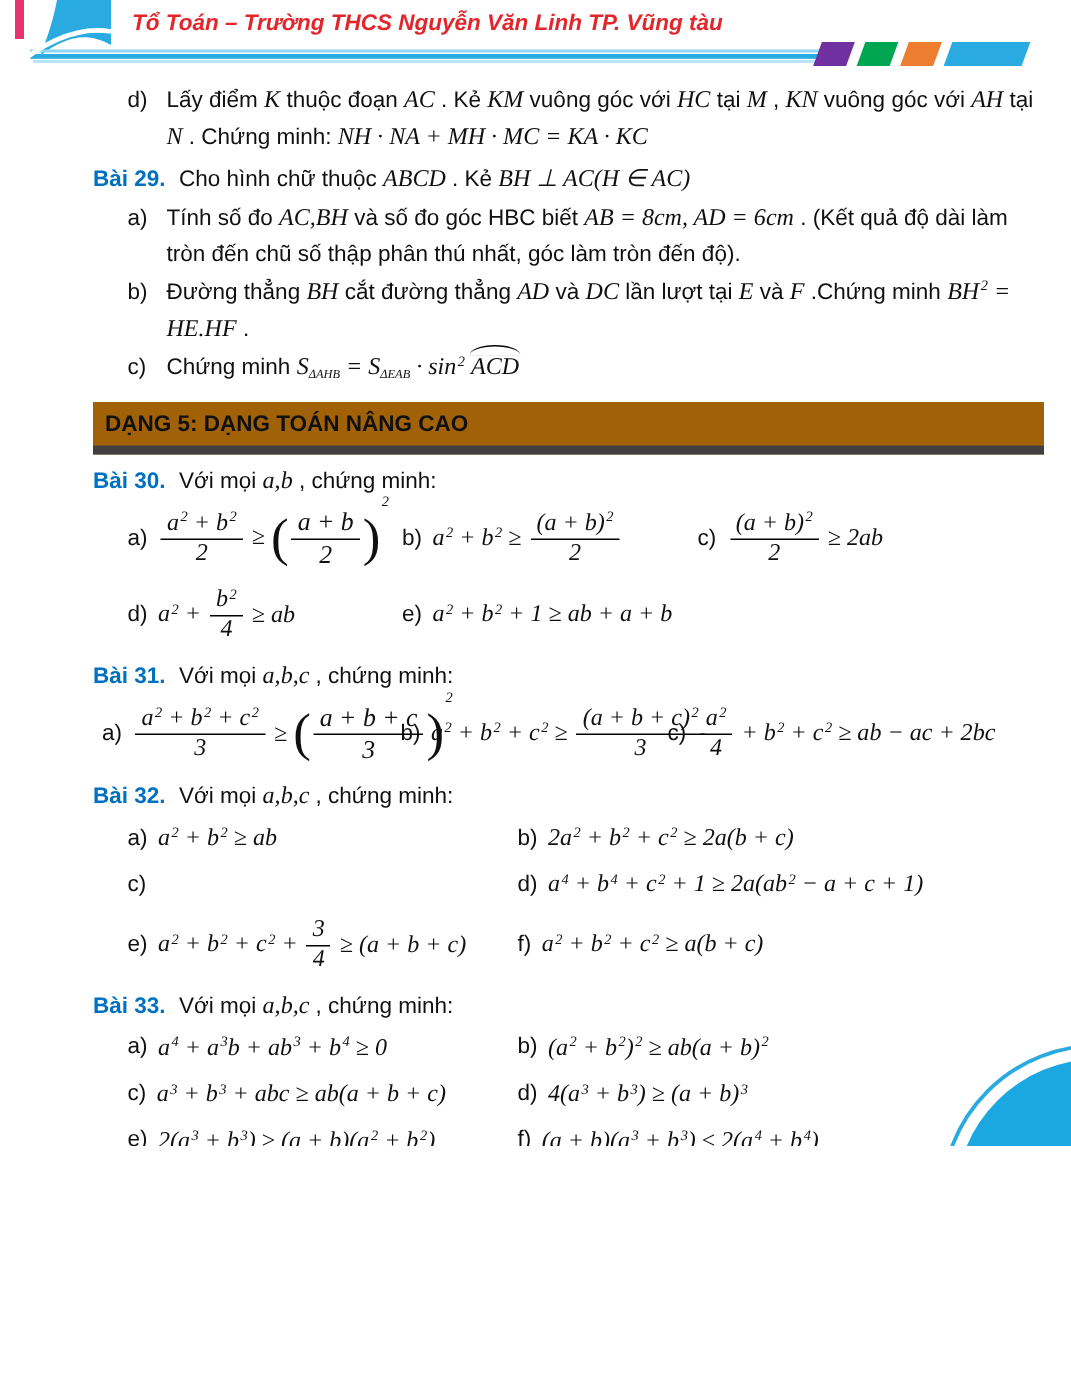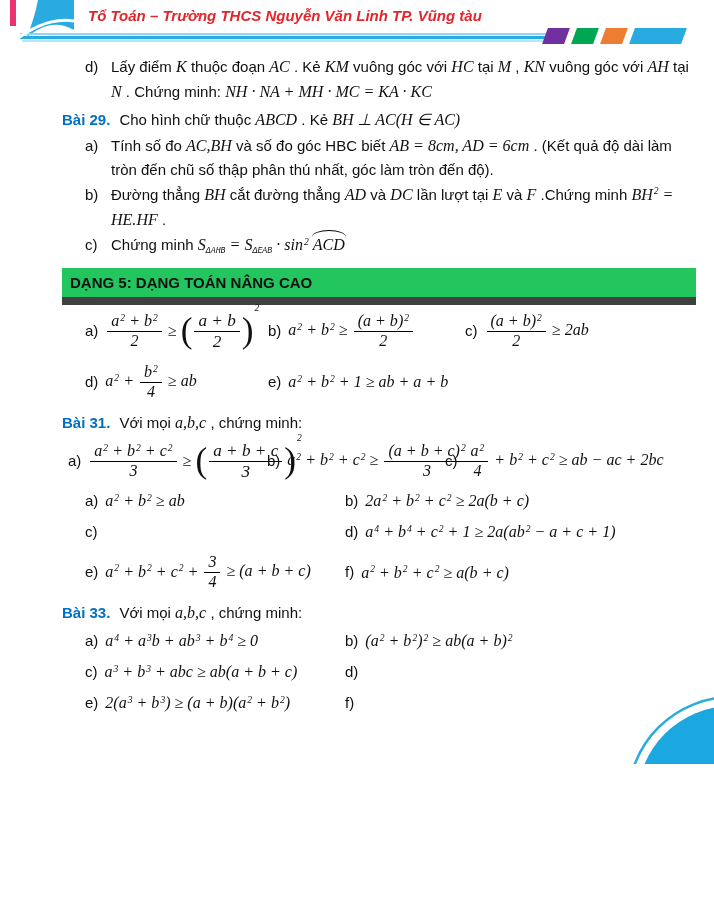--- a/index.html
+++ b/index.html
@@ -17,33 +17,33 @@
   
   .content{position:absolute;left:62px;top:54px;width:634px;line-height:1.55;}
   .problem{margin-top:3px;}
   .problem-label{color:#0070C0;font-weight:bold;margin-right:9px;}
   .item{display:flex;margin-left:23px;margin-top:1px;}
   .item-label{flex:none;width:26px;}
   .item-body{flex:1;}
 
   .math{font-family:"Liberation Serif",serif;font-style:italic;font-size:1.07em;}
   sup.ms{font-size:60%;vertical-align:0.55em;line-height:0;margin-left:1px;}
-  sub.msub{font-size:55%;vertical-align:-0.35em;line-height:0;font-family:Liberation Mono, monospace;}
+  sub.msub{font-size:55%;vertical-align:-0.35em;line-height:0;}
   .frac{display:inline-flex;flex-direction:column;align-items:center;vertical-align:middle;
         margin:0 2px;line-height:1.18;text-align:center;}
   .frac .fn{border-bottom:1.3px solid #000;padding:0 4px;}
   .frac .fd{padding:0 4px;}
   .pgroup{display:inline-flex;align-items:center;vertical-align:middle;}
   .bigp{font-style:normal;font-size:2.2em;font-weight:400;line-height:0.85;font-family:"Liberation Serif",serif;}
   sup.psup{align-self:flex-start;margin-top:-3px;}
   .hat{position:relative;display:inline-block;}
   .hat::before{content:"";position:absolute;left:-1px;right:-1px;top:-3px;height:6px;
         border-top:1.6px solid #000;border-radius:50% 50% 0 0/100% 100% 0 0;}
 
-  .section-bar{background:#22c55e;border-bottom:8px solid #404040;font-weight:bold;font-size:15px;
+  .section-bar{background:#a16207;border-bottom:6px solid #404040;font-weight:bold;font-size:15px;
         padding:3px 8px 2px;margin:10px 0 6px;}
 
   .fgrid{display:grid;margin:5px 0 9px 23px;row-gap:11px;}
   .g30{grid-template-columns:183px 197px 1fr;}
   .g31{grid-template-columns:199px 178px 1fr;margin-left:6px;}
   .g32,.g33{grid-template-columns:260px 1fr;}
   .cell{display:flex;align-items:center;white-space:nowrap;line-height:1.25;}
   .flabel{width:auto;margin-right:7px;}
 
   
@@ -93,20 +93,21 @@
       </div>
       <div class="item">
         <span class="item-label">b)</span>
         <span class="item-body"><span class="txt">Đường thẳng </span><span class="math">BH</span><span class="txt"> cắt đường thẳng </span><span class="math">AD</span><span class="txt"> và </span><span class="math">DC</span><span class="txt"> lần lượt tại </span><span class="math">E</span><span class="txt"> và </span><span class="math">F</span><span class="txt"> .Chứng minh </span><span class="math">BH<sup class="ms">2</sup> = HE.HF</span><span class="txt"> .</span></span>
       </div>
       <div class="item">
         <span class="item-label">c)</span>
         <span class="item-body"><span class="txt">Chứng minh </span><span class="math">S</span><sub class="math msub">ΔAHB</sub><span class="math"> = S</span><sub class="math msub">ΔEAB</sub><span class="math"> · sin<sup class="ms">2</sup> </span><span class="math hat">ACD</span></span>
       </div>
       <div class="section-bar">DẠNG 5: DẠNG TOÁN NÂNG CAO</div>
+      <div class="problem"><span class="problem-label">Bài 30.</span><span class="txt">Với mọi </span><span class="math">a,b</span><span class="txt"> , chứng minh:</span></div>
       <div class="fgrid g30">
         <div class="cell">
           <span class="flabel">a)</span>
           <span class="fbody"><span class="math frac">
               <span class="fn">a<sup class="ms">2</sup> + b<sup class="ms">2</sup></span>
               <span class="fd">2</span>
             </span><span class="math"> ≥ </span><span class="math pgroup">
               <span class="bigp">(</span>
               <span class="math frac">
                 <span class="fn">a + b</span>
@@ -167,20 +168,21 @@
             </span></span>
         </div>
         <div class="cell">
           <span class="flabel">c)</span>
           <span class="fbody"><span class="math frac">
               <span class="fn">a<sup class="ms">2</sup></span>
               <span class="fd">4</span>
             </span><span class="math"> + b<sup class="ms">2</sup> + c<sup class="ms">2</sup> ≥ ab − ac + 2bc</span></span>
         </div>
       </div>
+      <div class="problem"><span class="problem-label">Bài 32.</span><span class="txt">Với mọi </span><span class="math">a,b,c</span><span class="txt"> , chứng minh:</span></div>
       <div class="fgrid g32">
         <div class="cell">
           <span class="flabel">a)</span>
           <span class="fbody"><span class="math">a<sup class="ms">2</sup> + b<sup class="ms">2</sup> ≥ ab</span></span>
         </div>
         <div class="cell">
           <span class="flabel">b)</span>
           <span class="fbody"><span class="math">2a<sup class="ms">2</sup> + b<sup class="ms">2</sup> + c<sup class="ms">2</sup> ≥ 2a(b + c)</span></span>
         </div>
         <div class="cell">
@@ -211,27 +213,29 @@
         <div class="cell">
           <span class="flabel">b)</span>
           <span class="fbody"><span class="math">(a<sup class="ms">2</sup> + b<sup class="ms">2</sup>)<sup class="ms">2</sup> ≥ ab(a + b)<sup class="ms">2</sup></span></span>
         </div>
         <div class="cell">
           <span class="flabel">c)</span>
           <span class="fbody"><span class="math">a<sup class="ms">3</sup> + b<sup class="ms">3</sup> + abc ≥ ab(a + b + c)</span></span>
         </div>
         <div class="cell">
           <span class="flabel">d)</span>
+          <span class="fbody"><span class="math">4(a<sup class="ms">3</sup> + b<sup class="ms">3</sup>) ≥ (a + b)<sup class="ms">3</sup></span></span>
         </div>
         <div class="cell">
           <span class="flabel">e)</span>
           <span class="fbody"><span class="math">2(a<sup class="ms">3</sup> + b<sup class="ms">3</sup>) ≥ (a + b)(a<sup class="ms">2</sup> + b<sup class="ms">2</sup>)</span></span>
         </div>
         <div class="cell">
           <span class="flabel">f)</span>
+          <span class="fbody"><span class="math">(a + b)(a<sup class="ms">3</sup> + b<sup class="ms">3</sup>) ≤ 2(a<sup class="ms">4</sup> + b<sup class="ms">4</sup>)</span></span>
         </div>
       </div>
     </div>
 
   <div>
     <div class="fline"></div>
     <div class="badge">8/8</div>
     <svg class="fold" width="36" height="56" viewBox="0 0 36 56">
       <path d="M6 54 C2 30 6 12 34 2 L34 48 C22 42 14 44 6 54 Z" fill="#1BA8E0"></path>
     </svg>

